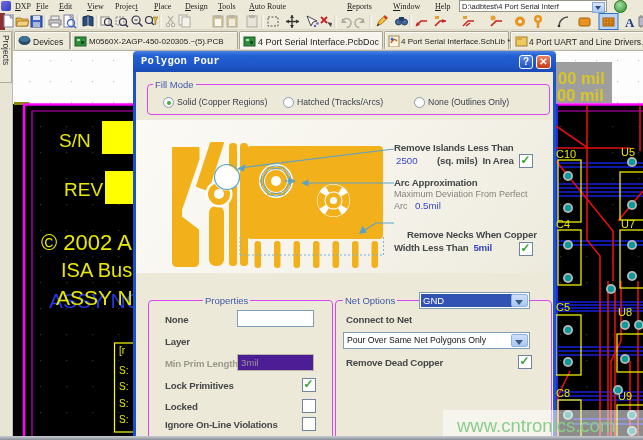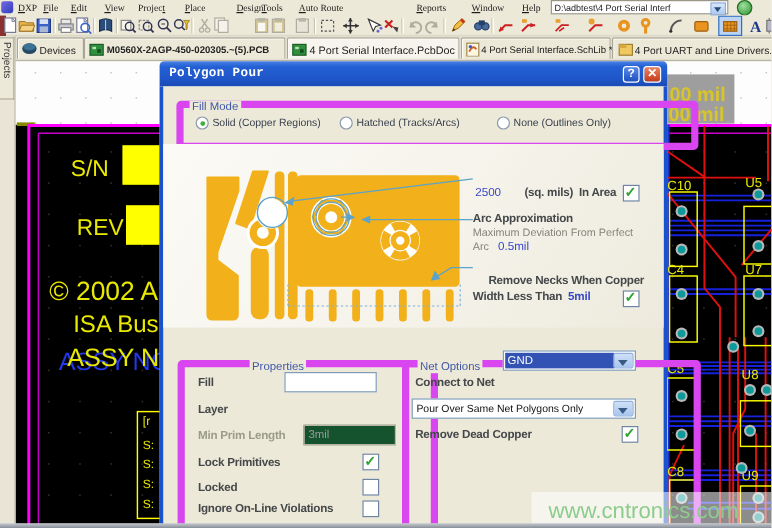--- a/index.html
+++ b/index.html
@@ -5,38 +5,38 @@
 .abs{position:absolute;}
 .nav{font-size:8px;color:#1c1c1c;font-family:"Liberation Serif",serif;}
 .tb{position:absolute;top:31px;height:17px;background:#ece9d8;border:1px solid #a9a694;border-bottom:none;border-radius:2px 2px 0 0;color:#222;box-shadow:inset 1px 1px 0 #fbfaf6;}
 .tb .tl{position:absolute;left:18px;top:4.5px;white-space:nowrap;}
 .bold{font-weight:bold;color:#45484a;font-size:9.7px;letter-spacing:-0.2px;white-space:nowrap;}
 .gray{color:#84847c;font-size:9px;white-space:nowrap;}
 .blue{color:#3747c8;font-size:9.7px;white-space:nowrap;}
 .fld{position:absolute;background:#fff;border:1px solid #7f9db9;}
 .cb{position:absolute;width:12px;height:12px;background:#fff;border:1px solid #6f84a0;}
 .chk{position:absolute;left:0.5px;top:-2px;color:#2fa52f;font-size:12px;font-weight:bold;}
-.grp{position:absolute;border:6px solid #d946ef;border-radius:4px;padding-left:22px;}
+.grp{position:absolute;border:1px solid #d946ef;border-radius:4px;}
 .glbl{position:absolute;top:-6px;background:#ece9d8;padding:0 2px;font-size:9.5px;color:#4157a8;white-space:nowrap;}
 .arrbtn{position:absolute;right:1px;top:1px;bottom:1px;width:15px;background:linear-gradient(180deg,#cfe0f8,#a9c6ee);border:1px solid #90b0dc;border-radius:2px;}
 .arrbtn:after{content:"";position:absolute;left:3px;top:5px;border:4px solid transparent;border-top:5px solid #3a5a86;}
 .rad{position:absolute;width:11px;height:11px;border-radius:50%;background:#fff;border:1px solid #8a99ad;box-sizing:border-box;}
 .rlbl{position:absolute;font-size:8.7px;color:#39404e;white-space:nowrap;}
 </style></head><body>
 <div id="scr">
 
 <div class="abs" style="left:0;top:0;width:643px;height:13px;background:#ece9d8;"></div>
 <div class="abs" style="left:1px;top:1px;width:10px;height:10px;background:linear-gradient(135deg,#7a6ae0,#2c3ec0);border-radius:2px;"></div>
 <div class="abs nav" style="left:15px;top:2px;"><u>D</u>XP</div>
 <div class="abs nav" style="left:36px;top:2px;"><u>F</u>ile</div>
 <div class="abs nav" style="left:59px;top:2px;"><u>E</u>dit</div>
 <div class="abs nav" style="left:87px;top:2px;"><u>V</u>iew</div>
 <div class="abs nav" style="left:115px;top:2px;">Projec<u>t</u></div>
 <div class="abs nav" style="left:154px;top:2px;"><u>P</u>lace</div>
-<div class="abs nav" style="left:185px;top:2px;margin-left:12px;"><u>D</u>esign</div>
+<div class="abs nav" style="left:185px;top:2px;"><u>D</u>esign</div>
 <div class="abs nav" style="left:218px;top:2px;"><u>T</u>ools</div>
 <div class="abs nav" style="left:249px;top:2px;"><u>A</u>uto Route</div>
 <div class="abs nav" style="left:347px;top:2px;"><u>R</u>eports</div>
 <div class="abs nav" style="left:393px;top:2px;"><u>W</u>indow</div>
 <div class="abs nav" style="left:435px;top:2px;"><u>H</u>elp</div>
 <div class="abs" style="left:459px;top:0px;width:148px;height:12px;background:#fff;border:1px solid #9a9686;font-size:7.5px;color:#222;line-height:11px;padding-left:2px;box-sizing:border-box;">D:\adbtest\4 Port Serial Interf<span style="position:absolute;right:1px;top:1px;width:11px;height:9px;background:linear-gradient(180deg,#d8e6fa,#aac8f0);border:1px solid #88a8d8;">
         <span style="position:absolute;left:2px;top:2.5px;border:3px solid transparent;border-top:4px solid #2a4a7a;"></span>
       </span></div>
 <div class="abs" style="left:614px;top:0px;width:13px;height:13px;border-radius:50%;background:radial-gradient(circle at 40% 35%,#9fe09f,#2e8f2e);border:1px solid #1d6f1d;box-sizing:border-box;"></div>
 
@@ -219,21 +219,21 @@
         <ellipse cx="6.5" cy="4" rx="5" ry="3" fill="#3c7296"></ellipse>
       </svg>
  <div class="tl" style="font-size:8.5px;">Devices</div>
 </div>
 <div class="tb" style="left:70px;width:166px;">
  <svg class="abs" style="left:3px;top:3px;" width="13" height="12">
         <rect x="1" y="2" width="11" height="9" fill="#2f8f3c" stroke="#1d5c26"></rect>
         <rect x="3" y="4" width="3" height="2" fill="#b9e0b9"></rect>
         <rect x="7" y="6" width="3" height="3" fill="#134d1c"></rect>
       </svg>
- <div class="tl" style="font-size:8px;font-weight:bold;">M0560X-2AGP-450-020305.~(5).PCB</div>
+ <div class="tl" style="font-size:8px;">M0560X-2AGP-450-020305.~(5).PCB</div>
 </div>
 <div class="tb" style="left:239px;width:142px;background:#f6f4ec;">
  <svg class="abs" style="left:3px;top:3px;" width="13" height="12">
         <rect x="1" y="2" width="11" height="9" fill="#2f8f3c" stroke="#1d5c26"></rect>
         <rect x="3" y="4" width="3" height="2" fill="#b9e0b9"></rect>
         <rect x="7" y="6" width="3" height="3" fill="#134d1c"></rect>
       </svg>
  <div class="tl" style="font-size:9px;">4 Port Serial Interface.PcbDoc</div>
 </div>
 <div class="tb" style="left:384px;width:123px;">
@@ -822,42 +822,43 @@
    <polygon points="101,28 109.5,23 108,30.5"></polygon>
    <polygon points="165,42 172.5,38.5 172.5,45.5"></polygon>
    <polygon points="160,40 153,36.5 153,43.5"></polygon>
    <polygon points="223,93 231,91.5 226.5,84.5"></polygon>
   </g>
   <g stroke="#7fb2d6" stroke-width="1" stroke-dasharray="2,2" fill="none">
    <path d="M104,96 V114 M104,114 H247.5 M247.5,96 V114"></path>
   </g>
  </svg>
 
+ <div class="abs bold" style="left:261px;top:91px;">Remove Islands Less Than</div>
  <div class="abs blue" style="left:263px;top:104px;">2500</div>
  <div class="abs bold" style="left:304px;top:104px;">(sq. mils)&nbsp; In Area</div>
  <div class="cb" style="left:386px;top:103px;">
         <span class="chk">✓</span>
       </div>
  <div class="abs bold" style="left:261px;top:126px;">Arc Approximation</div>
  <div class="abs gray" style="left:261px;top:138px;">Maximum Deviation From Perfect</div>
  <div class="abs gray" style="left:261px;top:149px;">Arc&nbsp;&nbsp; <span class="blue">0.5mil</span></div>
  <div class="abs bold" style="left:274px;top:178px;">Remove Necks When Copper</div>
  <div class="abs bold" style="left:261px;top:191px;">Width Less Than&nbsp; <span class="blue">5mil</span></div>
  <div class="cb" style="left:386px;top:191px;">
         <span class="chk">✓</span>
       </div>
 
  <div class="grp" style="left:15px;top:249px;width:183px;height:140px;">
   <div class="glbl" style="left:7px;margin-left:47px;">Properties</div>
  </div>
- <div class="abs bold" style="left:32px;top:263px;">Fill</div>
+ <div class="abs bold" style="left:32px;top:263px;">None</div>
  <div class="fld" style="left:104px;top:259px;width:77px;height:17px;box-sizing:border-box;"></div>
  <div class="abs bold" style="left:32px;top:285px;text-align:center;">Layer</div>
  <div class="abs bold" style="left:32px;top:307px;color:#9b9b8b;">Min Prim Length</div>
- <div class="fld" style="left:120px;top:303px;width:77px;height:17px;box-sizing:border-box;background:#14532d;border-color:#b8b5a5;font-size:9.5px;line-height:15px;padding-left:3px;color:#999;">3mil</div>
+ <div class="fld" style="left:104px;top:303px;width:77px;height:17px;box-sizing:border-box;background:#4c1d95;border-color:#b8b5a5;font-size:9.5px;line-height:15px;padding-left:3px;color:#999;">3mil</div>
  <div class="abs bold" style="left:32px;top:329px;">Lock Primitives</div>
  <div class="cb" style="left:169px;top:327px;">
         <span class="chk">✓</span>
       </div>
  <div class="abs bold" style="left:32px;top:350px;">Locked</div>
  <div class="cb" style="left:169px;top:348px;"></div>
  <div class="abs bold" style="left:32px;top:368px;">Ignore On-Line Violations</div>
  <div class="cb" style="left:169px;top:366px;"></div>
 
  <div class="grp" style="left:202px;top:249px;width:215px;height:140px;">

